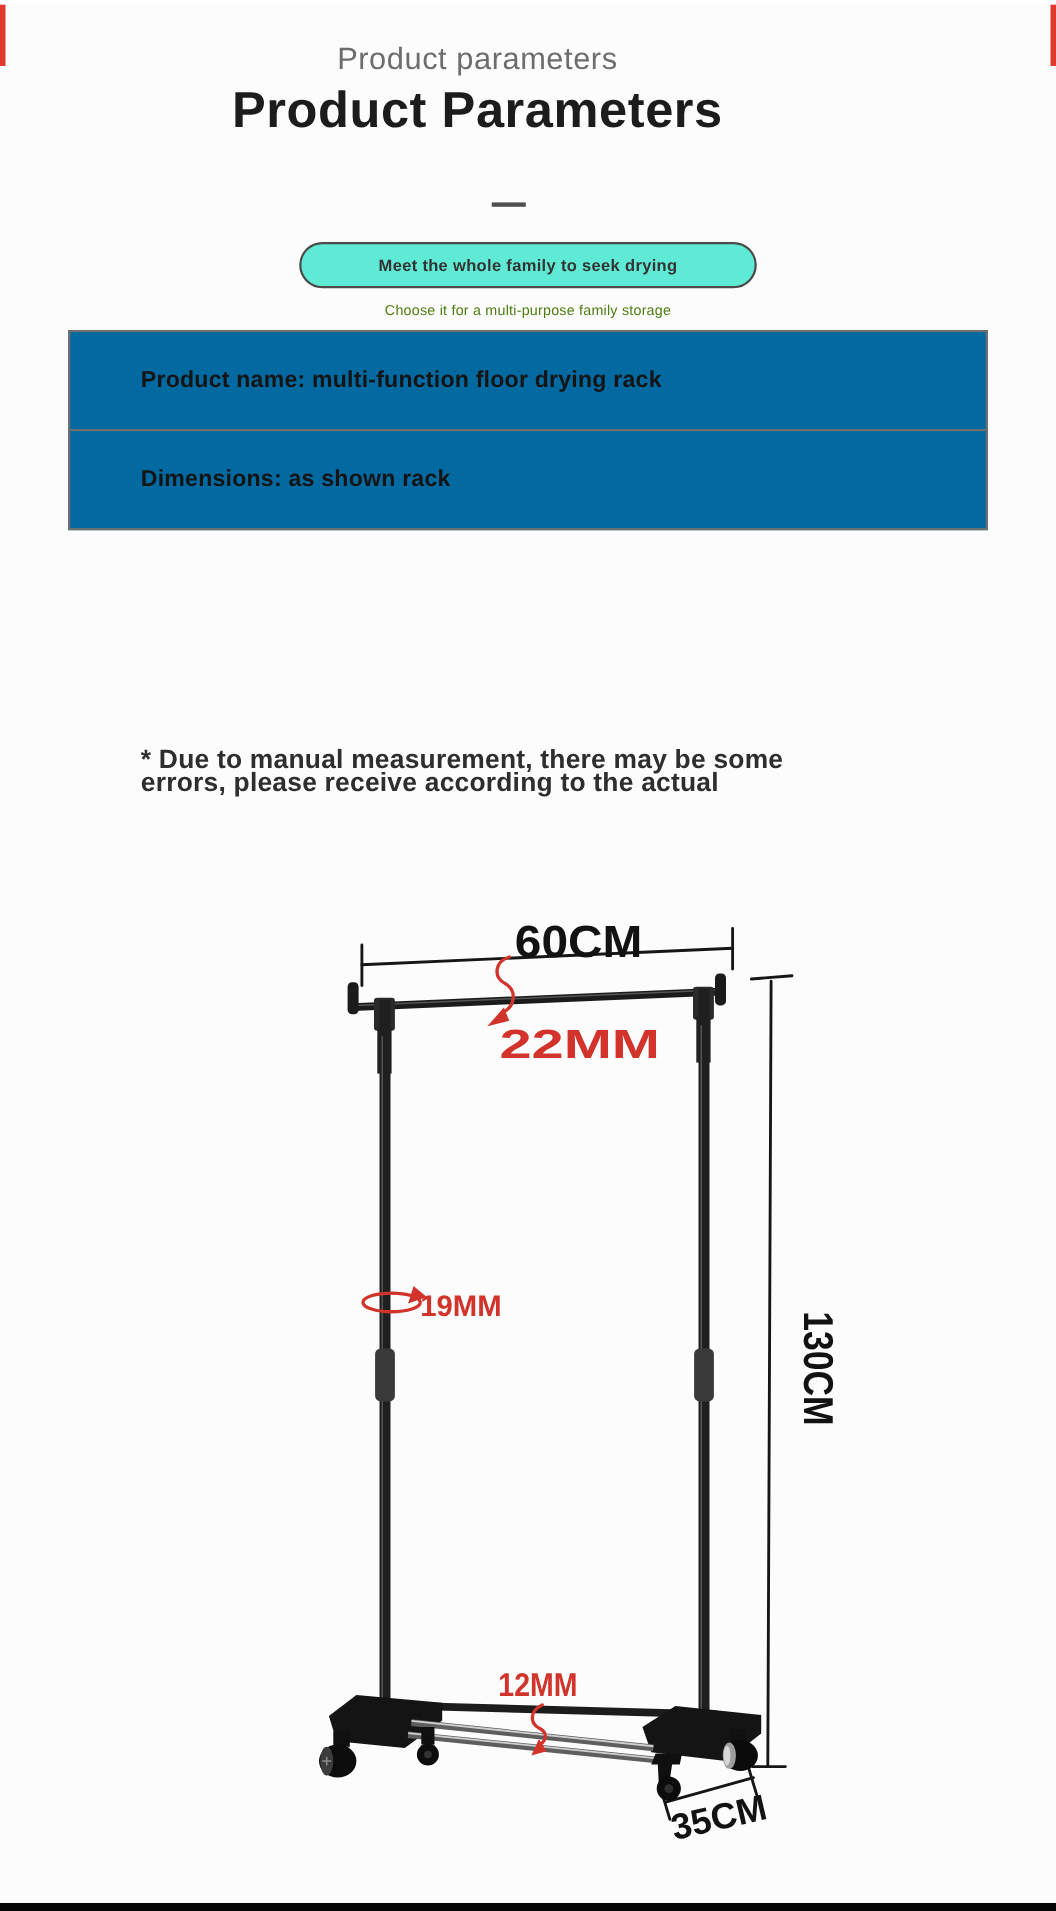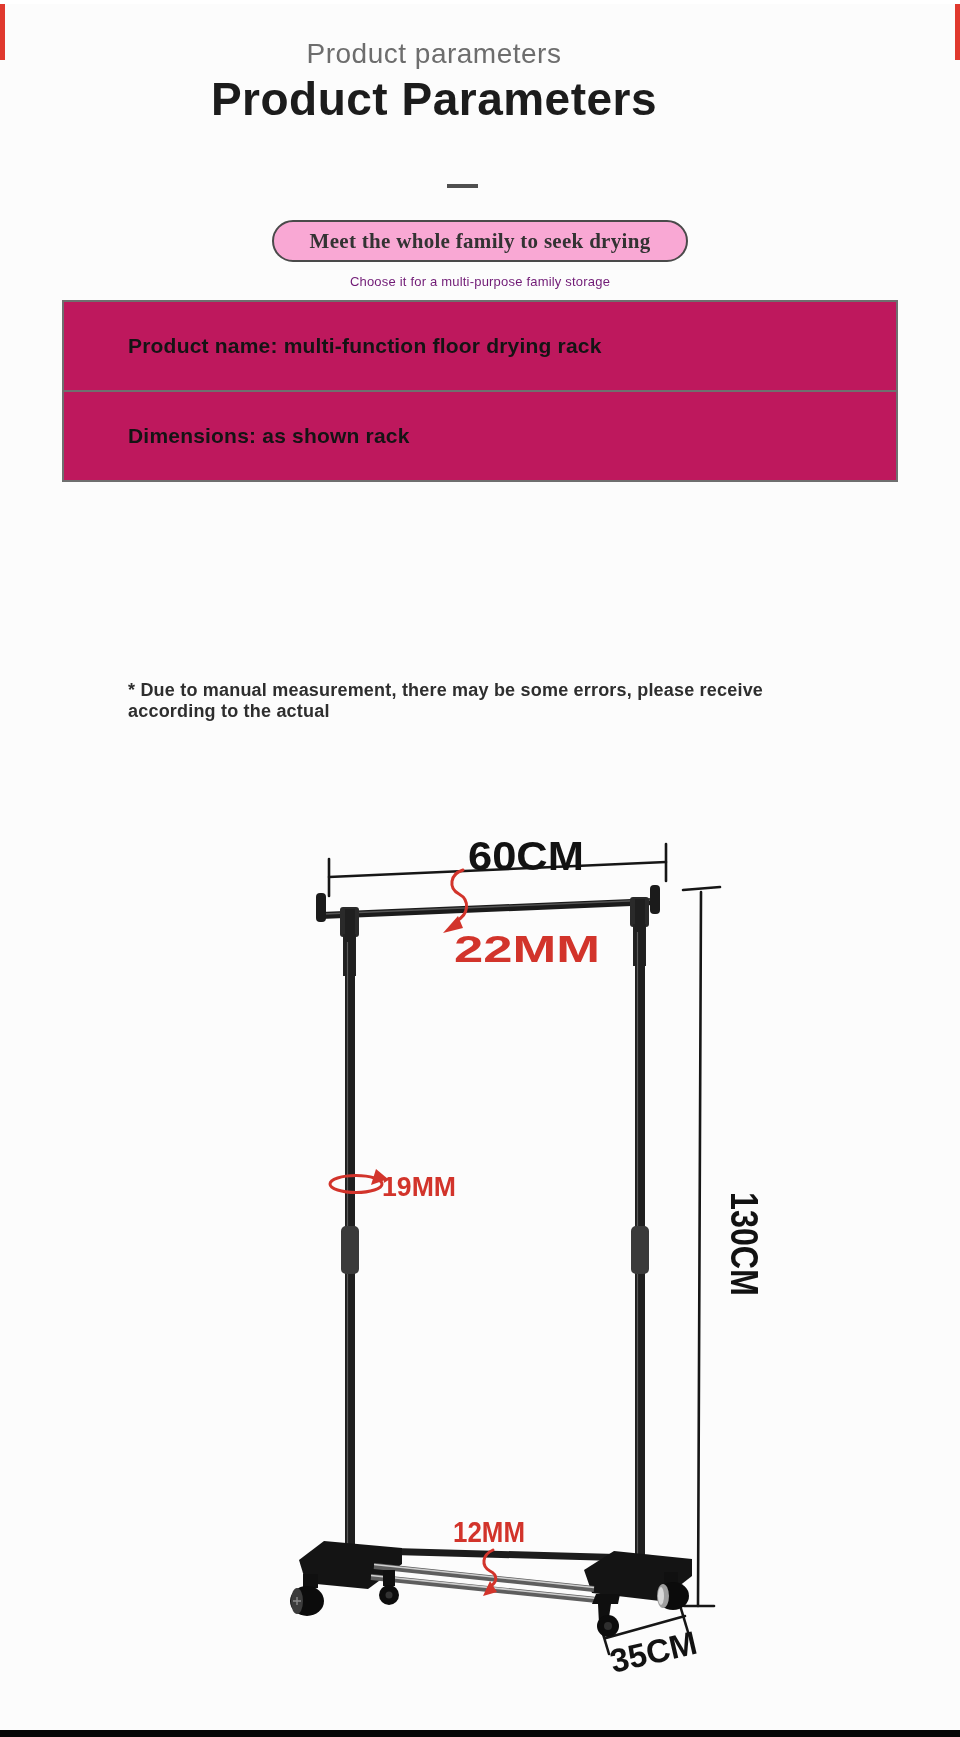--- a/index.html
+++ b/index.html
@@ -18,43 +18,43 @@
     font-size:28px;color:#6d6d6d;letter-spacing:0.5px;
   }
   .page-title{
     position:absolute;top:68px;left:0;width:868px;text-align:center;
     font-size:46px;font-weight:700;color:#1c1c1c;letter-spacing:0.5px;
   }
   .title-dash{position:absolute;top:180px;left:447px;width:31px;height:4px;background:#4f4f4f;}
 
   .banner-pill{
     position:absolute;top:216px;left:272px;width:416px;height:42px;
-    box-sizing:border-box;border:2px solid #4a4a4a;border-radius:22px;background:#f9a8d4;
+    box-sizing:border-box;border:2px solid #4a4a4a;border-radius:22px;background:#5eead4;
     display:flex;align-items:center;justify-content:center;
-    font-size:21px;font-weight:700;color:#333333;letter-spacing:0.3px;font-family:Liberation Serif, serif;
+    font-size:15px;font-weight:700;color:#333333;letter-spacing:0.3px;
   }
   .subtitle{
     position:absolute;top:270px;left:0;width:960px;text-align:center;
-    font-size:13px;color:#701a75;letter-spacing:0.2px;
+    font-size:13px;color:#4d7c0f;letter-spacing:0.2px;
   }
 
   .spec-table{
     position:absolute;top:296px;left:62px;width:836px;box-sizing:border-box;
-    border:2px solid #6f6f6f;background:#be185d;
+    border:2px solid #6f6f6f;background:#0369a1;
   }
   .spec-row{
     height:88px;display:flex;align-items:center;padding-left:64px;
     font-size:21px;font-weight:700;color:#141414;letter-spacing:0.2px;
     border-bottom:2px solid #6f6f6f;
   }
   .spec-row:last-child{border-bottom:none;}
 
   .note{
     position:absolute;top:676px;left:128px;width:656px;
-    font-size:18px;font-weight:700;color:#2e2e2e;line-height:21px;letter-spacing:0.2px;
+    font-size:24px;font-weight:700;color:#2e2e2e;line-height:21px;letter-spacing:0.2px;
   }
 
   .diagram-svg{position:absolute;top:740px;left:0;}
   .dim{stroke:#161616;stroke-width:2.6;fill:none;stroke-linecap:round;}
   .dim-text{fill:#121212;font-weight:700;font-family:"Liberation Sans",sans-serif;}
   .red-stroke{stroke:var(--accent-red,#d2342b);stroke-width:3;fill:none;stroke-linecap:round;}
   .red-fill{fill:var(--accent-red,#d2342b);}
   .red-text{fill:var(--accent-red,#d2342b);font-weight:700;font-family:"Liberation Sans",sans-serif;}
   .rack{fill:#1b1b1b;}
 </style>

